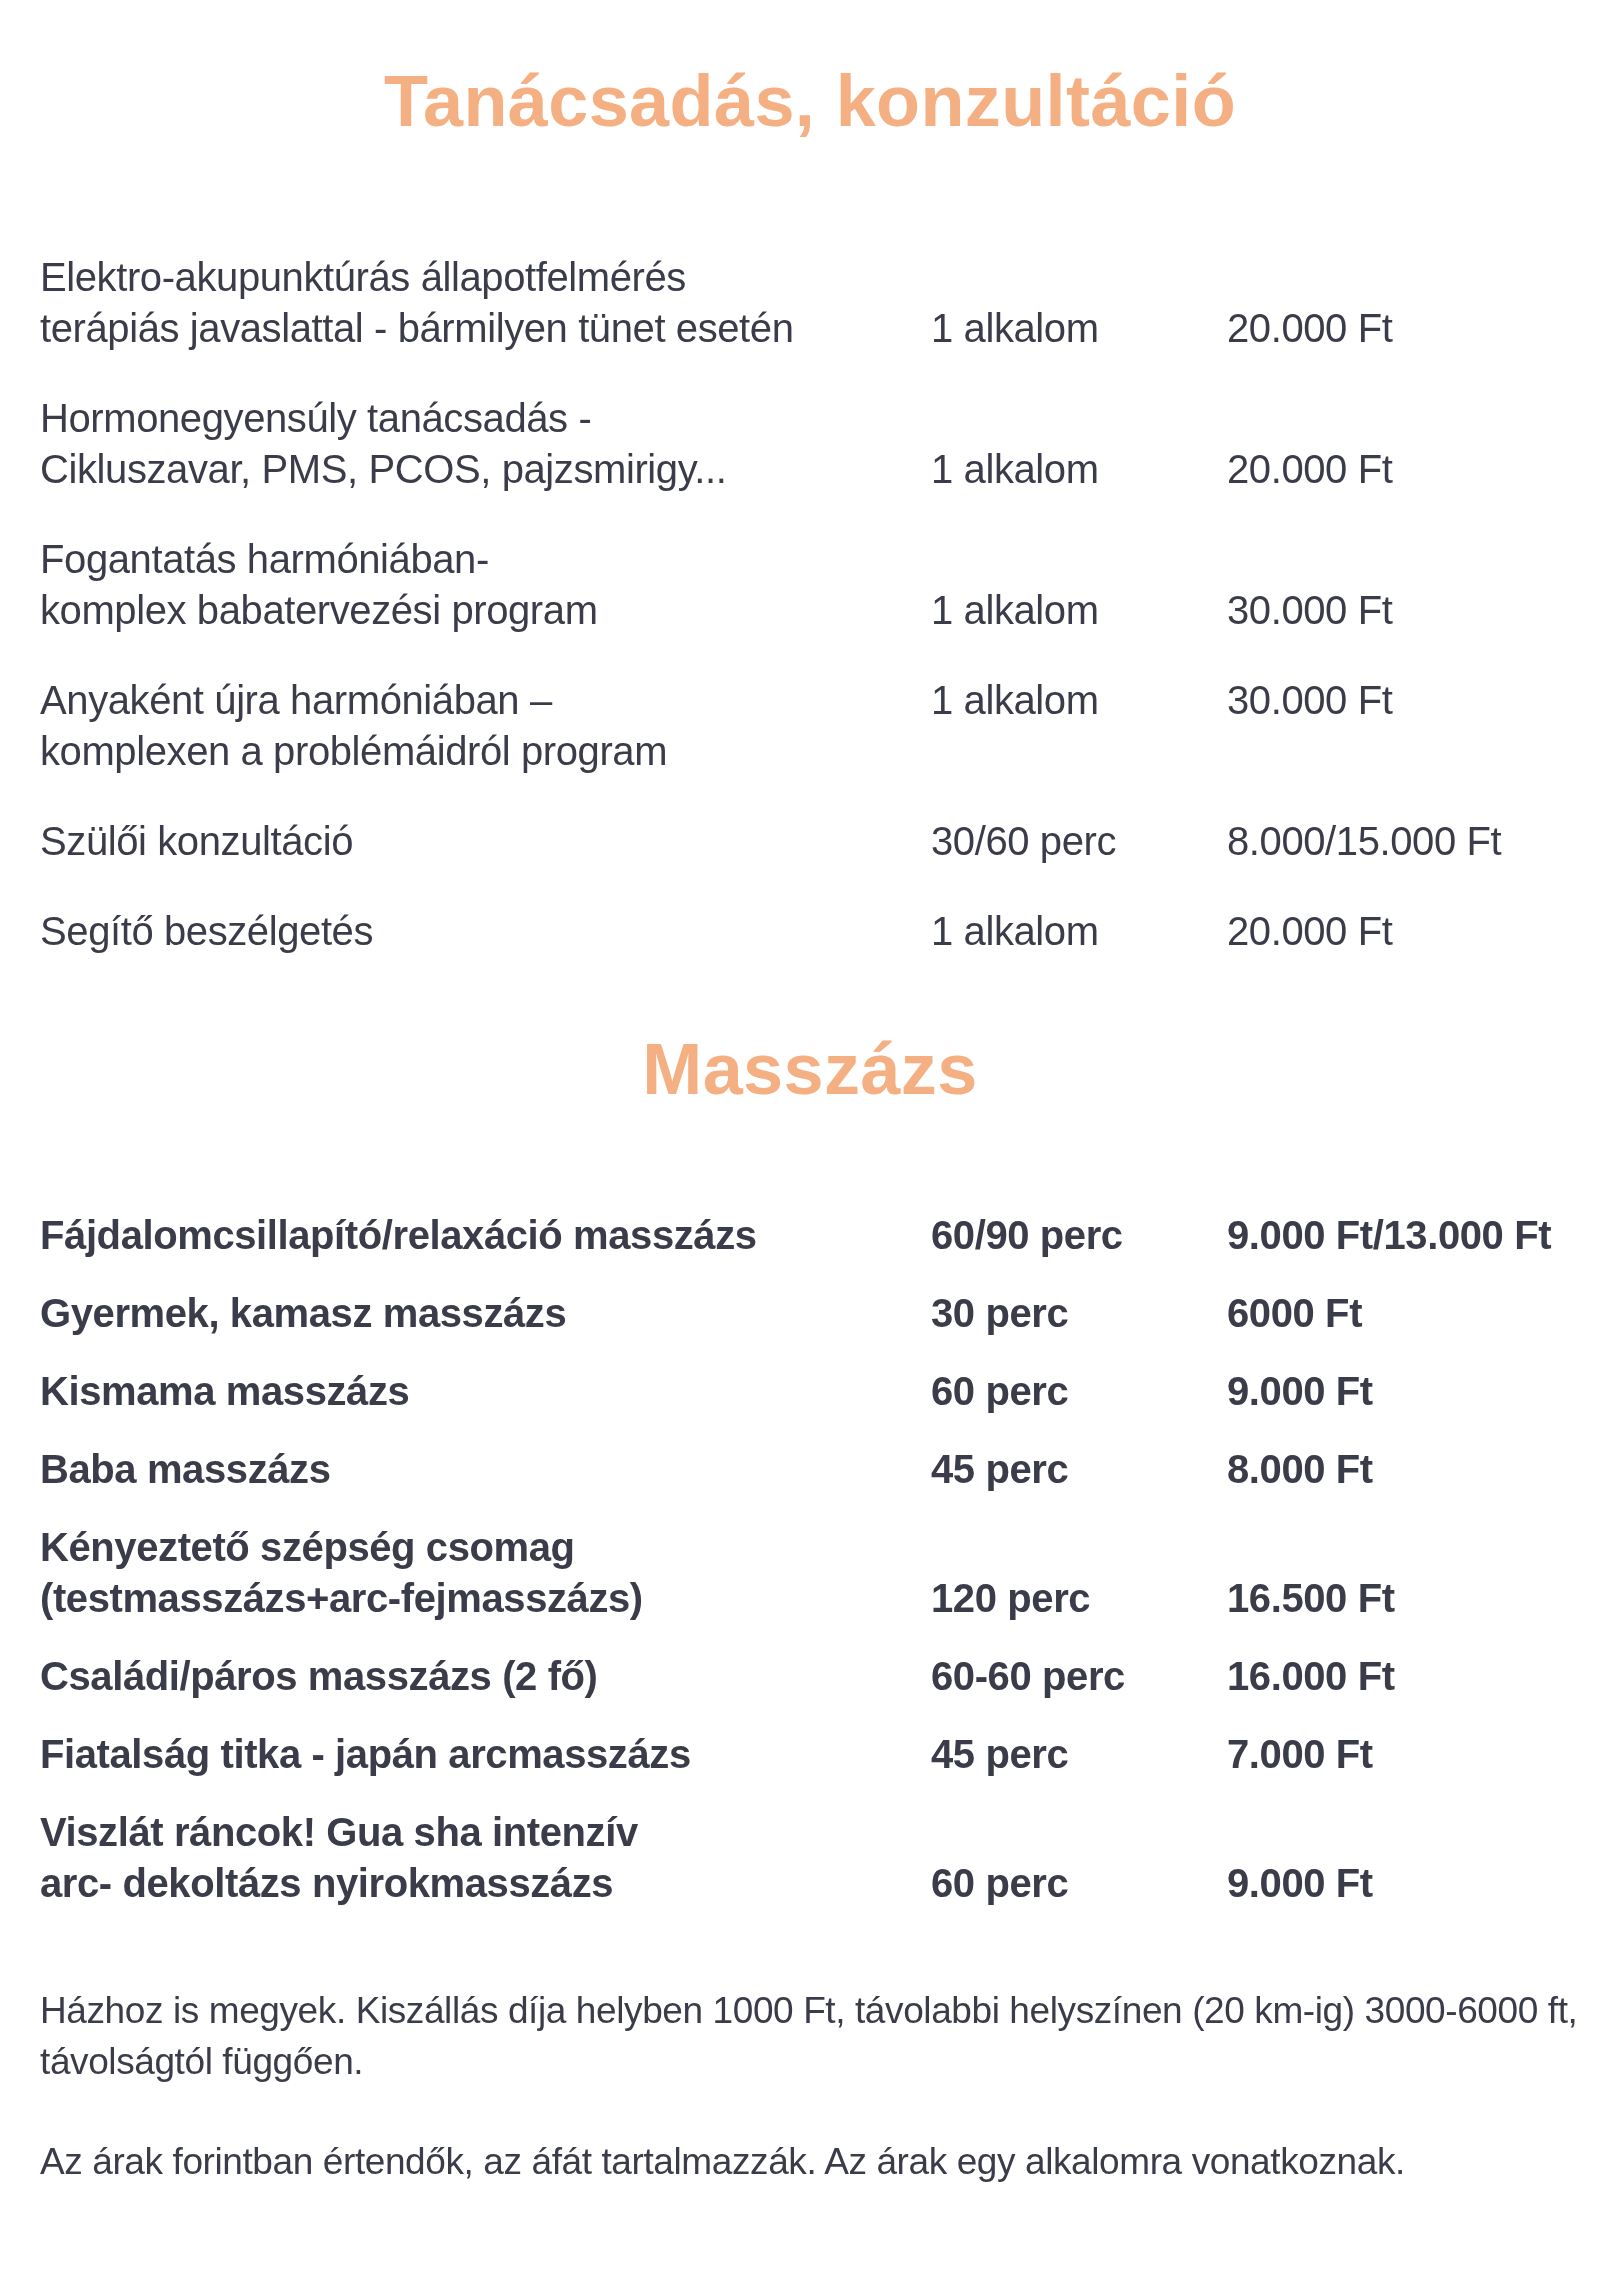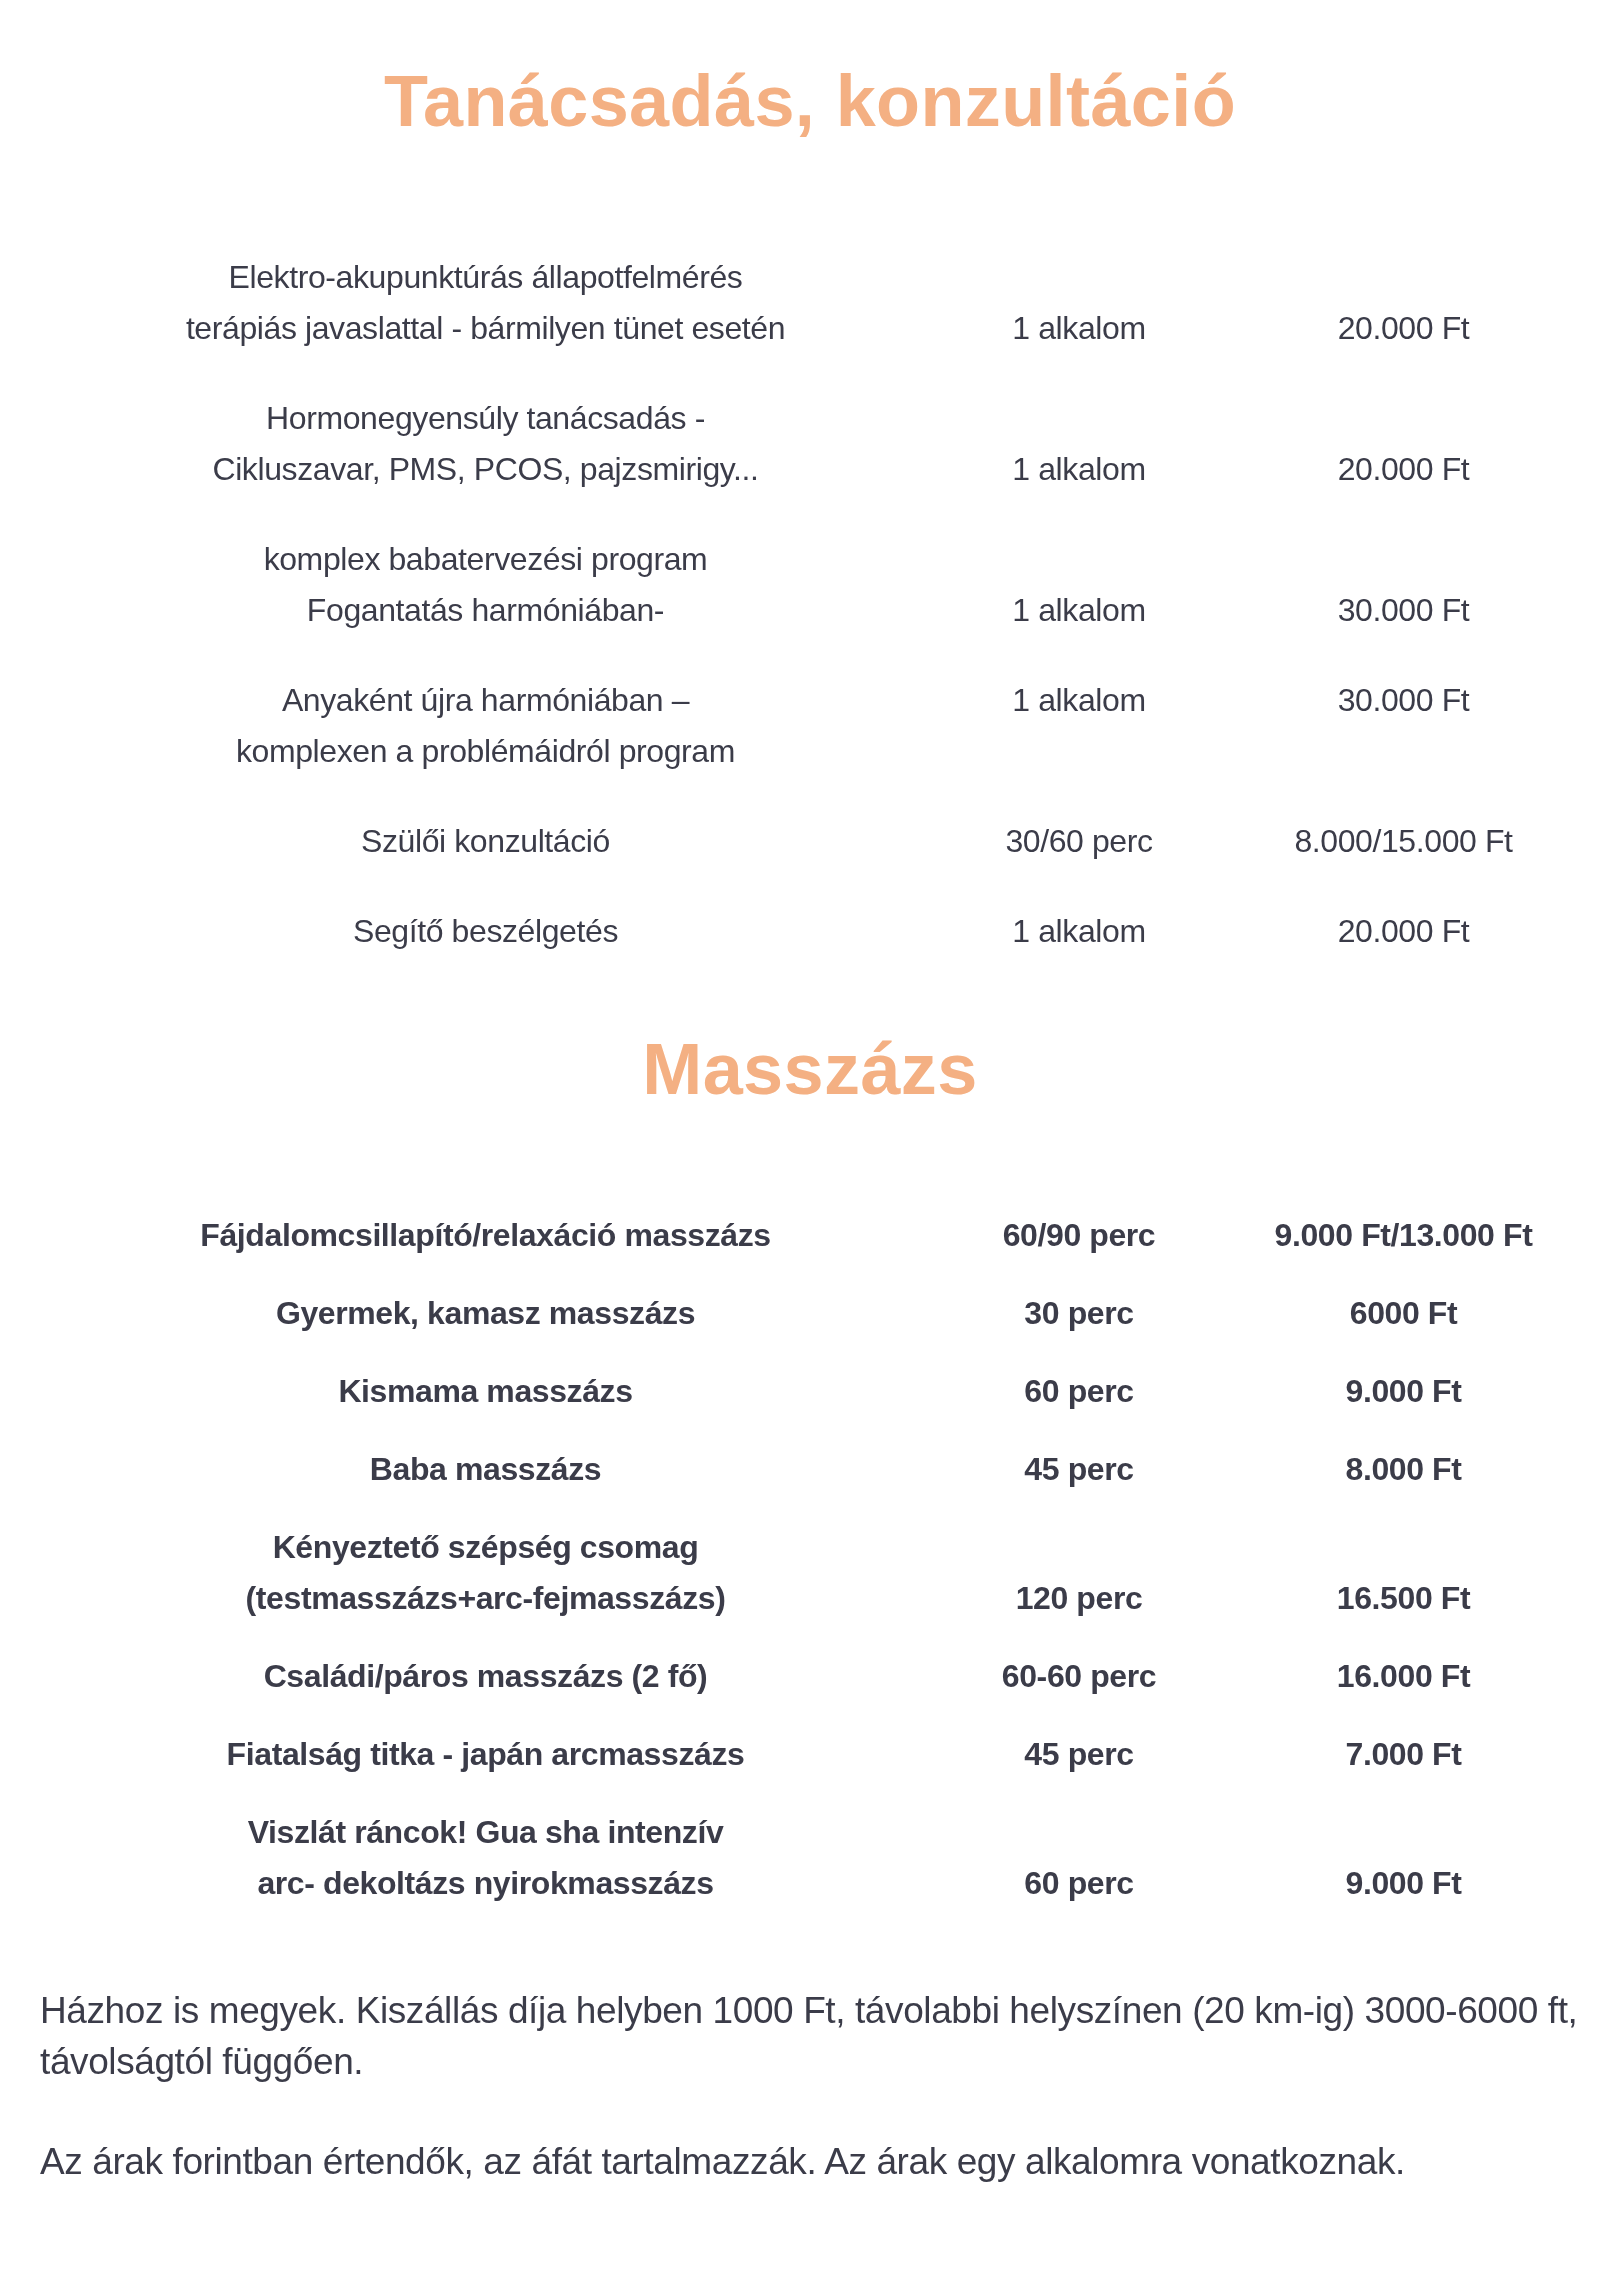--- a/index.html
+++ b/index.html
@@ -17,21 +17,21 @@
   .section-title {
     color: #f4b083;
     font-size: 72px;
     line-height: 90px;
     font-weight: 700;
     text-align: center;
     letter-spacing: 0.4px;
   }
   .title-consult { margin: 18px 0 0 0; }
   .title-massage { margin: 67px 0 0 0; }
-  .price-list { font-size: 32px; line-height: 51px; letter-spacing: -0.4px; text-align: center; }
+  .price-list { font-size: 40px; line-height: 51px; letter-spacing: -0.4px; }
   .list-consult { margin-top: 106px; }
   .list-massage { margin-top: 96px; }
   .row {
     display: grid;
     grid-template-columns: 891px 296px auto;
   }
   .row.align-last  { align-items: end; }
   .row.align-first { align-items: start; }
   .list-consult .row { margin-bottom: 39px; }
   .list-massage .row { margin-bottom: 27px; font-weight: bold; }
@@ -61,22 +61,22 @@
     <div class="name">
           <div class="name-line">Hormonegyensúly tanácsadás -</div>
           <div class="name-line">Cikluszavar, PMS, PCOS, pajzsmirigy...</div>
         </div>
     <div class="qty">1 alkalom</div>
     <div class="price">20.000 Ft</div>
   </div>
 
   <div class="row align-last">
     <div class="name">
+          <div class="name-line">Fogantatás harmóniában-</div>
           <div class="name-line">komplex babatervezési program</div>
-          <div class="name-line">Fogantatás harmóniában-</div>
         </div>
     <div class="qty">1 alkalom</div>
     <div class="price">30.000 Ft</div>
   </div>
 
   <div class="row align-first">
     <div class="name">
           <div class="name-line">Anyaként újra harmóniában –</div>
           <div class="name-line">komplexen a problémáidról program</div>
         </div>

